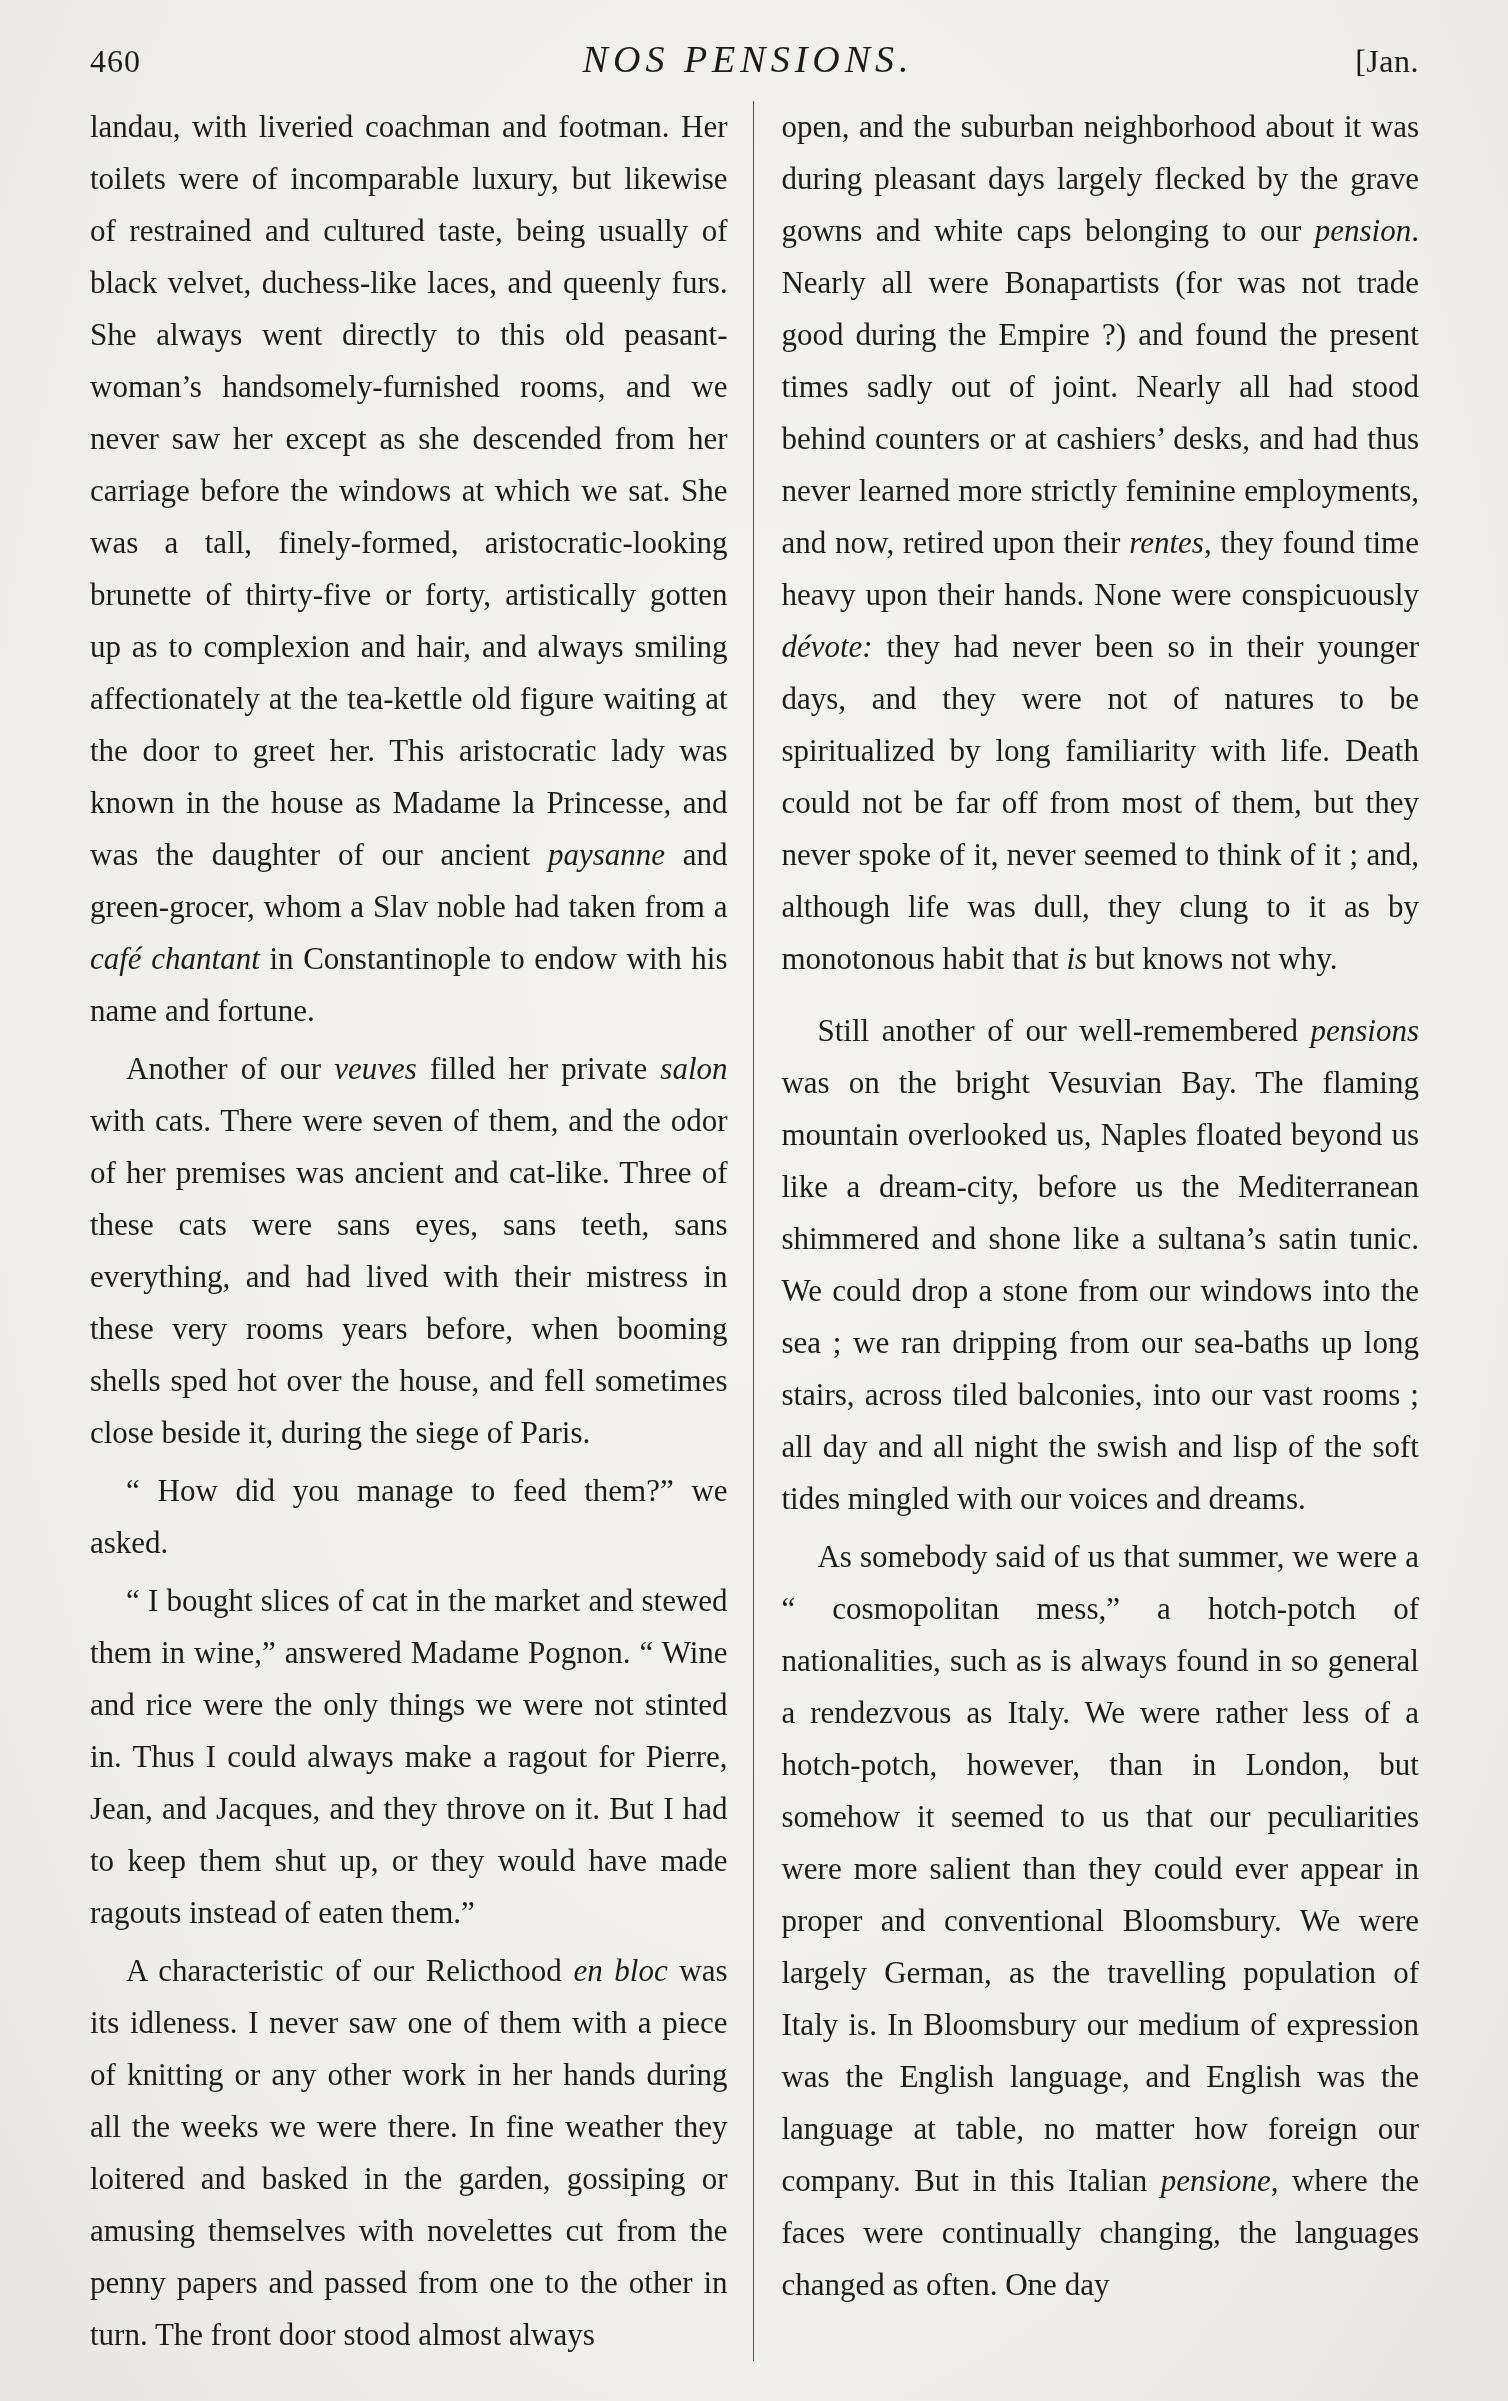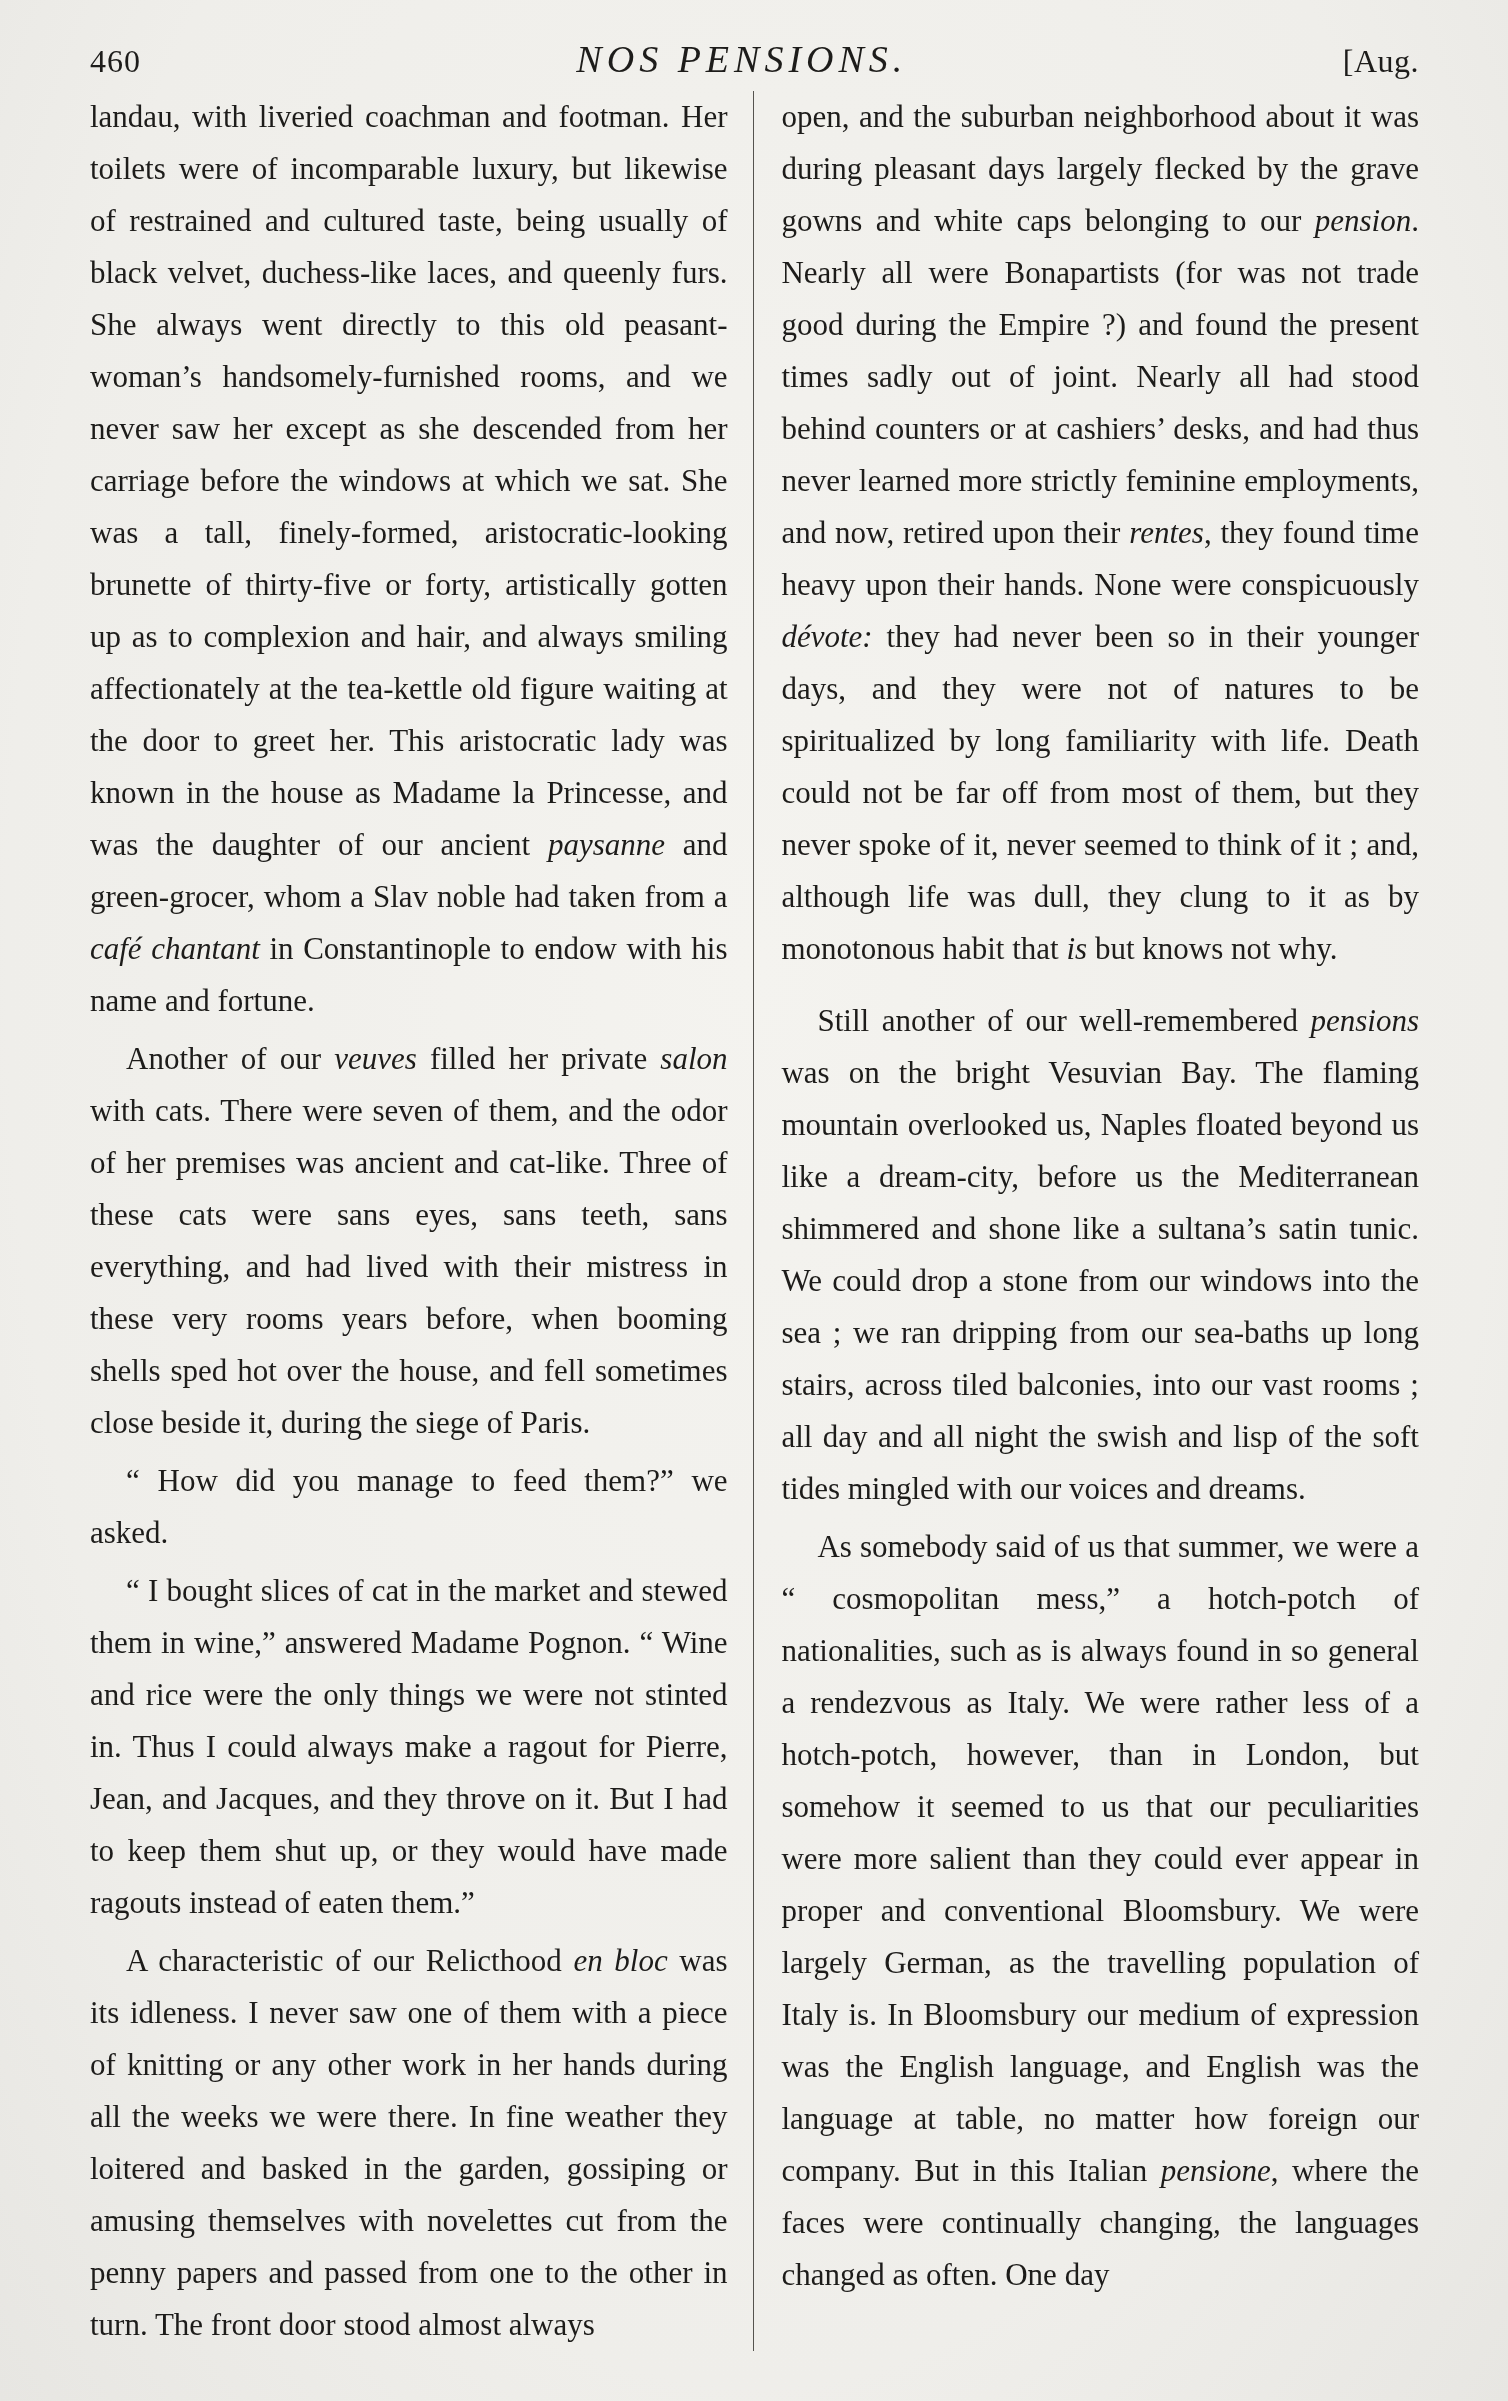--- a/index.html
+++ b/index.html
@@ -16,21 +16,21 @@
     background-image: radial-gradient(ellipse at 50% 40%, #f4f3ef 0%, #efeeea 70%, #e7e6e2 100%);
     color: #1d1c1a;
     padding: 37px 90px 30px 90px;
     overflow: hidden;
   }
   .running-head {
     display: flex;
     align-items: baseline;
     justify-content: space-between;
     font-size: 32px;
-    margin-bottom: 10px;
+    margin-bottom: 20px;
   }
   .page-number { letter-spacing: 1px; }
   .running-title {
     font-style: italic;
     letter-spacing: 5px;
     font-size: 38px;
   }
   .issue-date { letter-spacing: 0.5px; }
   .columns {
     display: flex;
@@ -57,21 +57,21 @@
   p.para.section-break { margin-top: 20px; }
   .it { font-style: italic; }
 </style>
 </head>
 <body>
 
 <div class="page">
   <div class="running-head">
     <span class="page-number">460</span>
     <span class="running-title">NOS PENSIONS.</span>
-    <span class="issue-date">[Aug.</span>
+    <span class="issue-date">[Jan.</span>
   </div>
 
   <div class="columns">
     <div class="column column-left">
         <p class="para"><span>landau, with liveried coachman and footman.  Her toilets were of incomparable luxury, but likewise of restrained and cultured taste, being usually of black velvet, duchess-like laces, and queenly furs.  She always went directly to this old peasant-woman’s handsomely-furnished rooms, and we never saw her except as she descended from her carriage before the windows at which we sat.  She was a tall, finely-formed, aristocratic-looking brunette of thirty-five or forty, artistically gotten up as to complexion and hair, and always smiling affectionately at the tea-kettle old figure waiting at the door to greet her.  This aristocratic lady was known in the house as Madame la Princesse, and was the daughter of our ancient </span><span class="it">paysanne</span><span> and green-grocer, whom a Slav noble had taken from a </span><span class="it">café chantant</span><span> in Constantinople to endow with his name and fortune.</span></p>
         <p class="para indent"><span>Another of our </span><span class="it">veuves</span><span> filled her private </span><span class="it">salon</span><span> with cats.  There were seven of them, and the odor of her premises was ancient and cat-like.  Three of these cats were sans eyes, sans teeth, sans everything, and had lived with their mistress in these very rooms years before, when booming shells sped hot over the house, and fell sometimes close beside it, during the siege of Paris.</span></p>
         <p class="para indent"><span>“ How did you manage to feed them?” we asked.</span></p>
         <p class="para indent"><span>“ I bought slices of cat in the market and stewed them in wine,” answered Madame Pognon.  “ Wine and rice were the only things we were not stinted in.  Thus I could always make a ragout for Pierre, Jean, and Jacques, and they throve on it.  But I had to keep them shut up, or they would have made ragouts instead of eaten them.”</span></p>
         <p class="para indent"><span>A characteristic of our Relicthood </span><span class="it">en bloc</span><span> was its idleness.  I never saw one of them with a piece of knitting or any other work in her hands during all the weeks we were there.  In fine weather they loitered and basked in the garden, gossiping or amusing themselves with novelettes cut from the penny papers and passed from one to the other in turn.  The front door stood almost always</span></p>
       </div>

